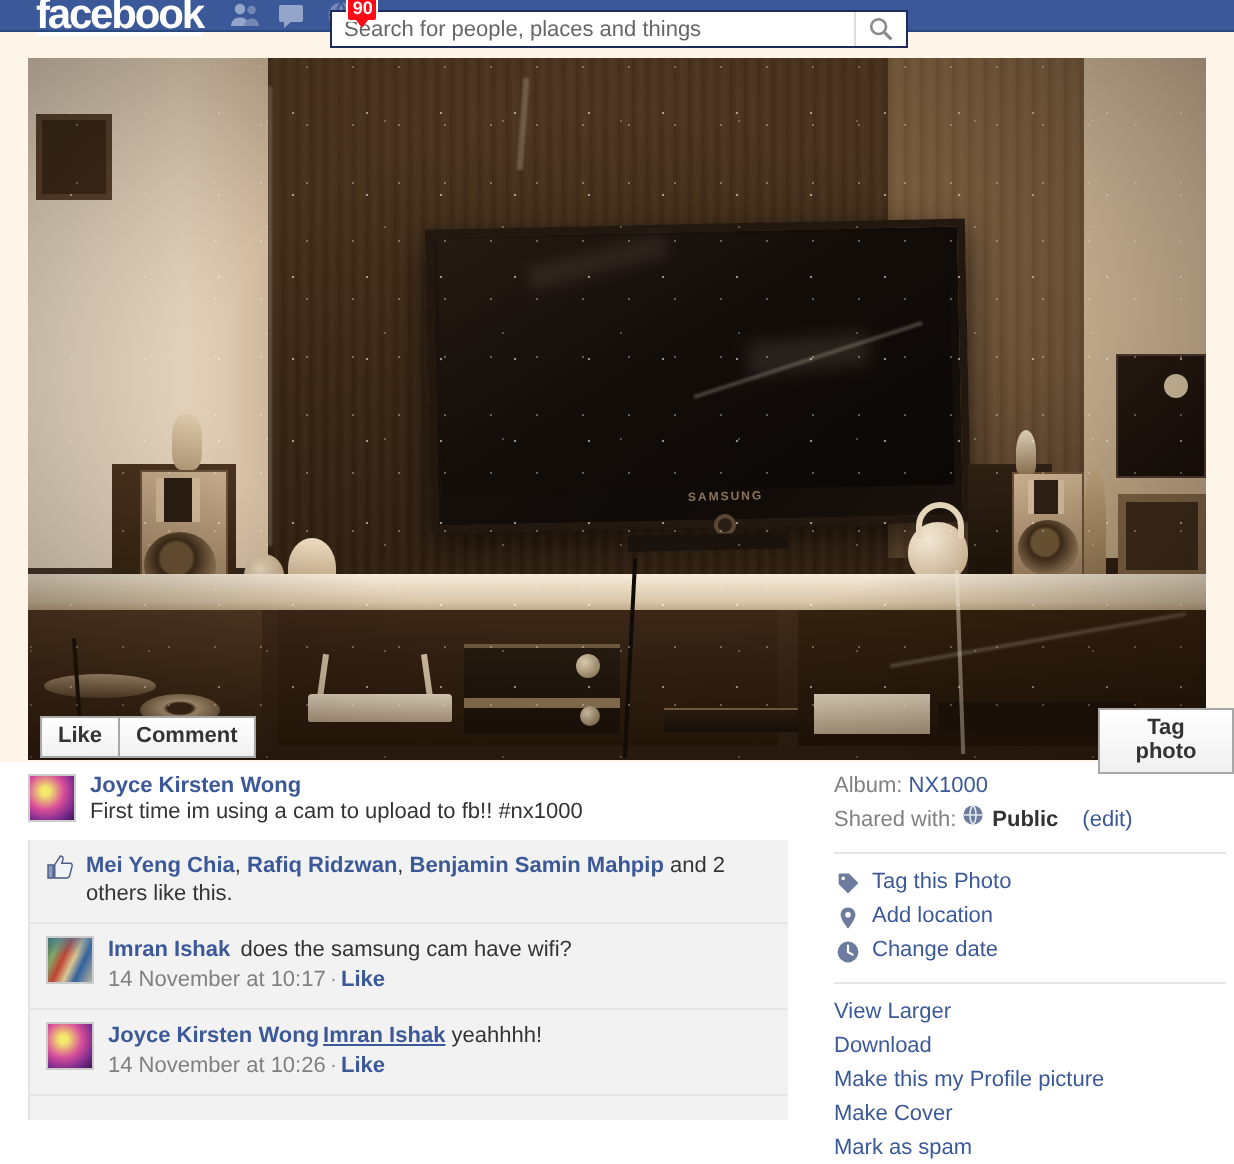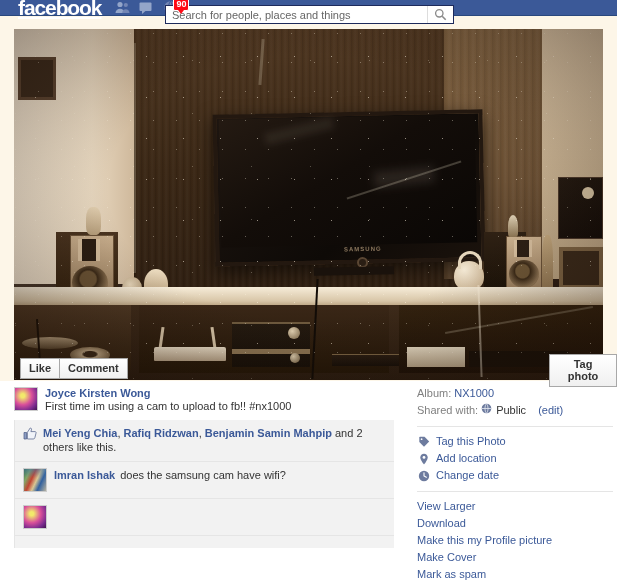--- a/index.html
+++ b/index.html
@@ -412,21 +412,21 @@
   .ctext .uname { margin-right: 2px; }
   .ctext .tagged { color: #3b5998; font-weight: bold; }
   .cmeta { font-size: 11px; color: #808080; line-height: 15px; margin-top: 1px; }
   .cmeta a { color: #3b5998; font-weight: bold; text-decoration: none; }
 
   
   .r-line { font-size: 11px; color: #808080; line-height: 17px; display: flex; align-items: center; }
   .r-line a { color: #3b5998; text-decoration: none; }
   .r-val { color: #3b5998; margin-left: 3px; }
   .globe-ico { margin: 0 4px 0 3px; }
-  .r-strong { color: #333333; font-weight: normal; }
+  .r-strong { color: #333333; font-weight: bold; }
   .r-edit { color: #3b5998; margin-left: 12px; }
   .r-sep { border-top: 1px solid #e5e5e5; margin: 7px 0 6px 0; }
   .r-action {
     display: flex; align-items: center;
     font-size: 11px; line-height: 17px;
     color: #3b5998; text-decoration: none;
   }
   .r-ico { flex: 0 0 13px; margin-right: 6px; display: flex; align-items: center; justify-content: center; }
   .r-link {
     display: block; font-size: 11px; line-height: 17px;
@@ -570,25 +570,36 @@
           <a href="#">Mei Yeng Chia</a>, <a href="#">Rafiq Ridzwan</a>, <a href="#">Benjamin Samin Mahpip</a> <span>and 2 others like this.</span>
         </div>
       </div>
 
       <div class="comment">
         <div class="avatar-imran"></div>
         <div style="flex:1;">
           <div class="ctext">
             <a class="uname" href="#">Imran Ishak</a><span> does the samsung cam have wifi?</span>
           </div>
+          <div class="cmeta">
+            <span>14 November at 10:17</span><span class="dot">·</span><a href="#">Like</a>
+          </div>
         </div>
       </div>
 
       <div class="comment">
         <div class="avatar-sm"></div>
+        <div style="flex:1;">
+          <div class="ctext">
+            <a class="uname" href="#">Joyce Kirsten Wong</a><a class="tagged" href="#">Imran Ishak</a> <span> yeahhhh!</span>
+          </div>
+          <div class="cmeta">
+            <span>14 November at 10:26</span><span class="dot">·</span><a href="#">Like</a>
+          </div>
+        </div>
       </div>
 
       <div class="comment">
         
         
       </div>
     </div>
   </div>
 
   <div class="rightcol">

